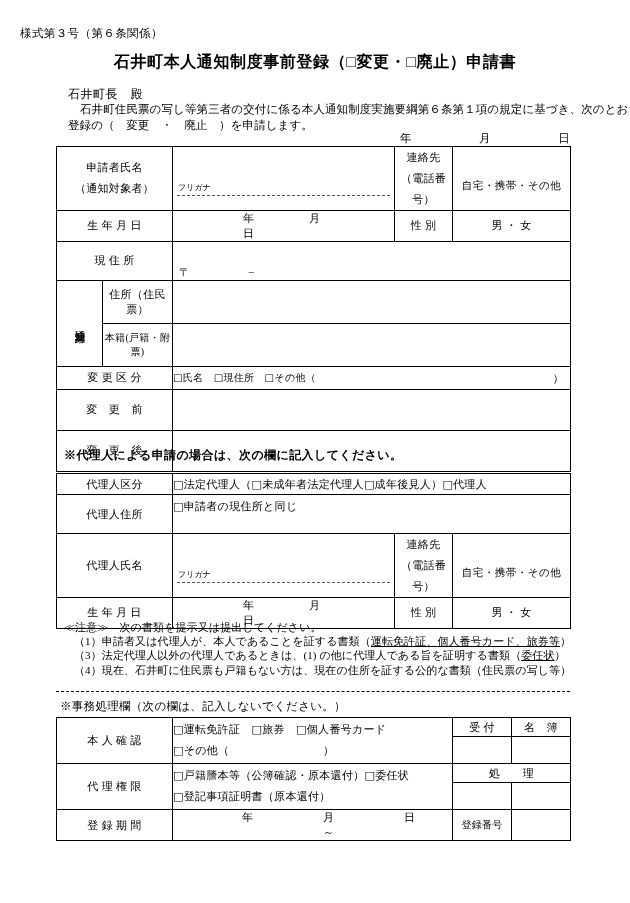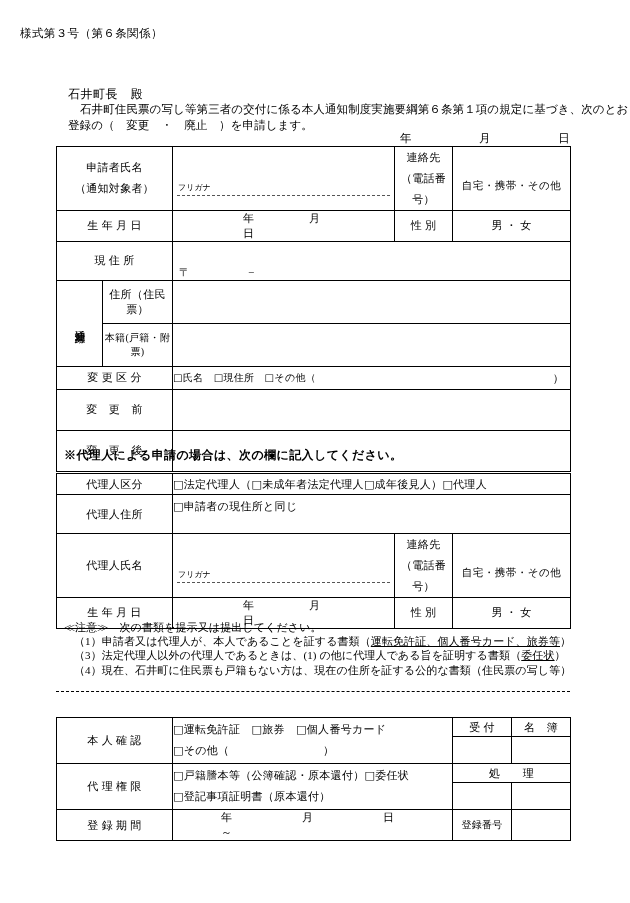--- a/index.html
+++ b/index.html
@@ -134,21 +134,21 @@
     letter-spacing: 12px;
   }
   .ymd {
     display: block;
     text-align: left;
     padding-left: 70px;
     letter-spacing: 22px;
   }
   .ymd-sm {
     display: block;
-    text-align: left;
+    text-align: center;
     padding-left: 48px;
     letter-spacing: 16px;
     font-family: Liberation Serif, serif;
   }
   .mf { letter-spacing: 8px; padding-left: 8px; text-align: center; }
   .contact-opts { text-align: center; padding-top: 16px; font-size: 10.5px; letter-spacing: 0.5px; }
   .chk { font-family: "DejaVu Sans", sans-serif; font-size: 10px; }
 
   
   .midnote {
@@ -185,20 +185,21 @@
     letter-spacing: 0.3px;
     white-space: nowrap;
   }
 </style>
 </head>
 <body>
 
 <div class="page">
 
   <div class="form-no">様式第３号（第６条関係）</div>
+  <div class="doc-title">石井町本人通知制度事前登録（□変更・□廃止）申請書</div>
   <div class="addressee">石井町長　殿</div>
   <div class="intro">
     <span class="l1">石井町住民票の写し等第三者の交付に係る本人通知制度実施要綱第６条第１項の規定に基づき、次のとおり</span>
     <span class="l2">登録の（　変更　・　廃止　）を申請します。</span>
   </div>
   <div class="date-line">
     <span>年</span>
     <span>月</span>
     <span>日</span>
   </div>
@@ -339,20 +340,21 @@
     <div class="ind">
       <span>（3）</span><span>法定代理人以外の代理人であるときは、(1) の他に代理人である旨を証明する書類（</span><span class="u">委任状</span><span>）</span>
     </div>
     <div class="ind">
       <span>（4）</span><span>現在、石井町に住民票も戸籍もない方は、現在の住所を証する公的な書類（住民票の写し等）</span>
     </div>
   </div>
 
   <div class="dashsep"></div>
 
+  <div class="office-head">※事務処理欄（次の欄は、記入しないでください。）</div>
 
   <table class="frm" style="left:56px; top:717px; width:514px;">
     <colgroup>
       <col style="width:116px">
       <col style="width:280px">
       <col style="width:59px">
       <col style="width:59px">
     </colgroup>
     <tbody>
       <tr>

